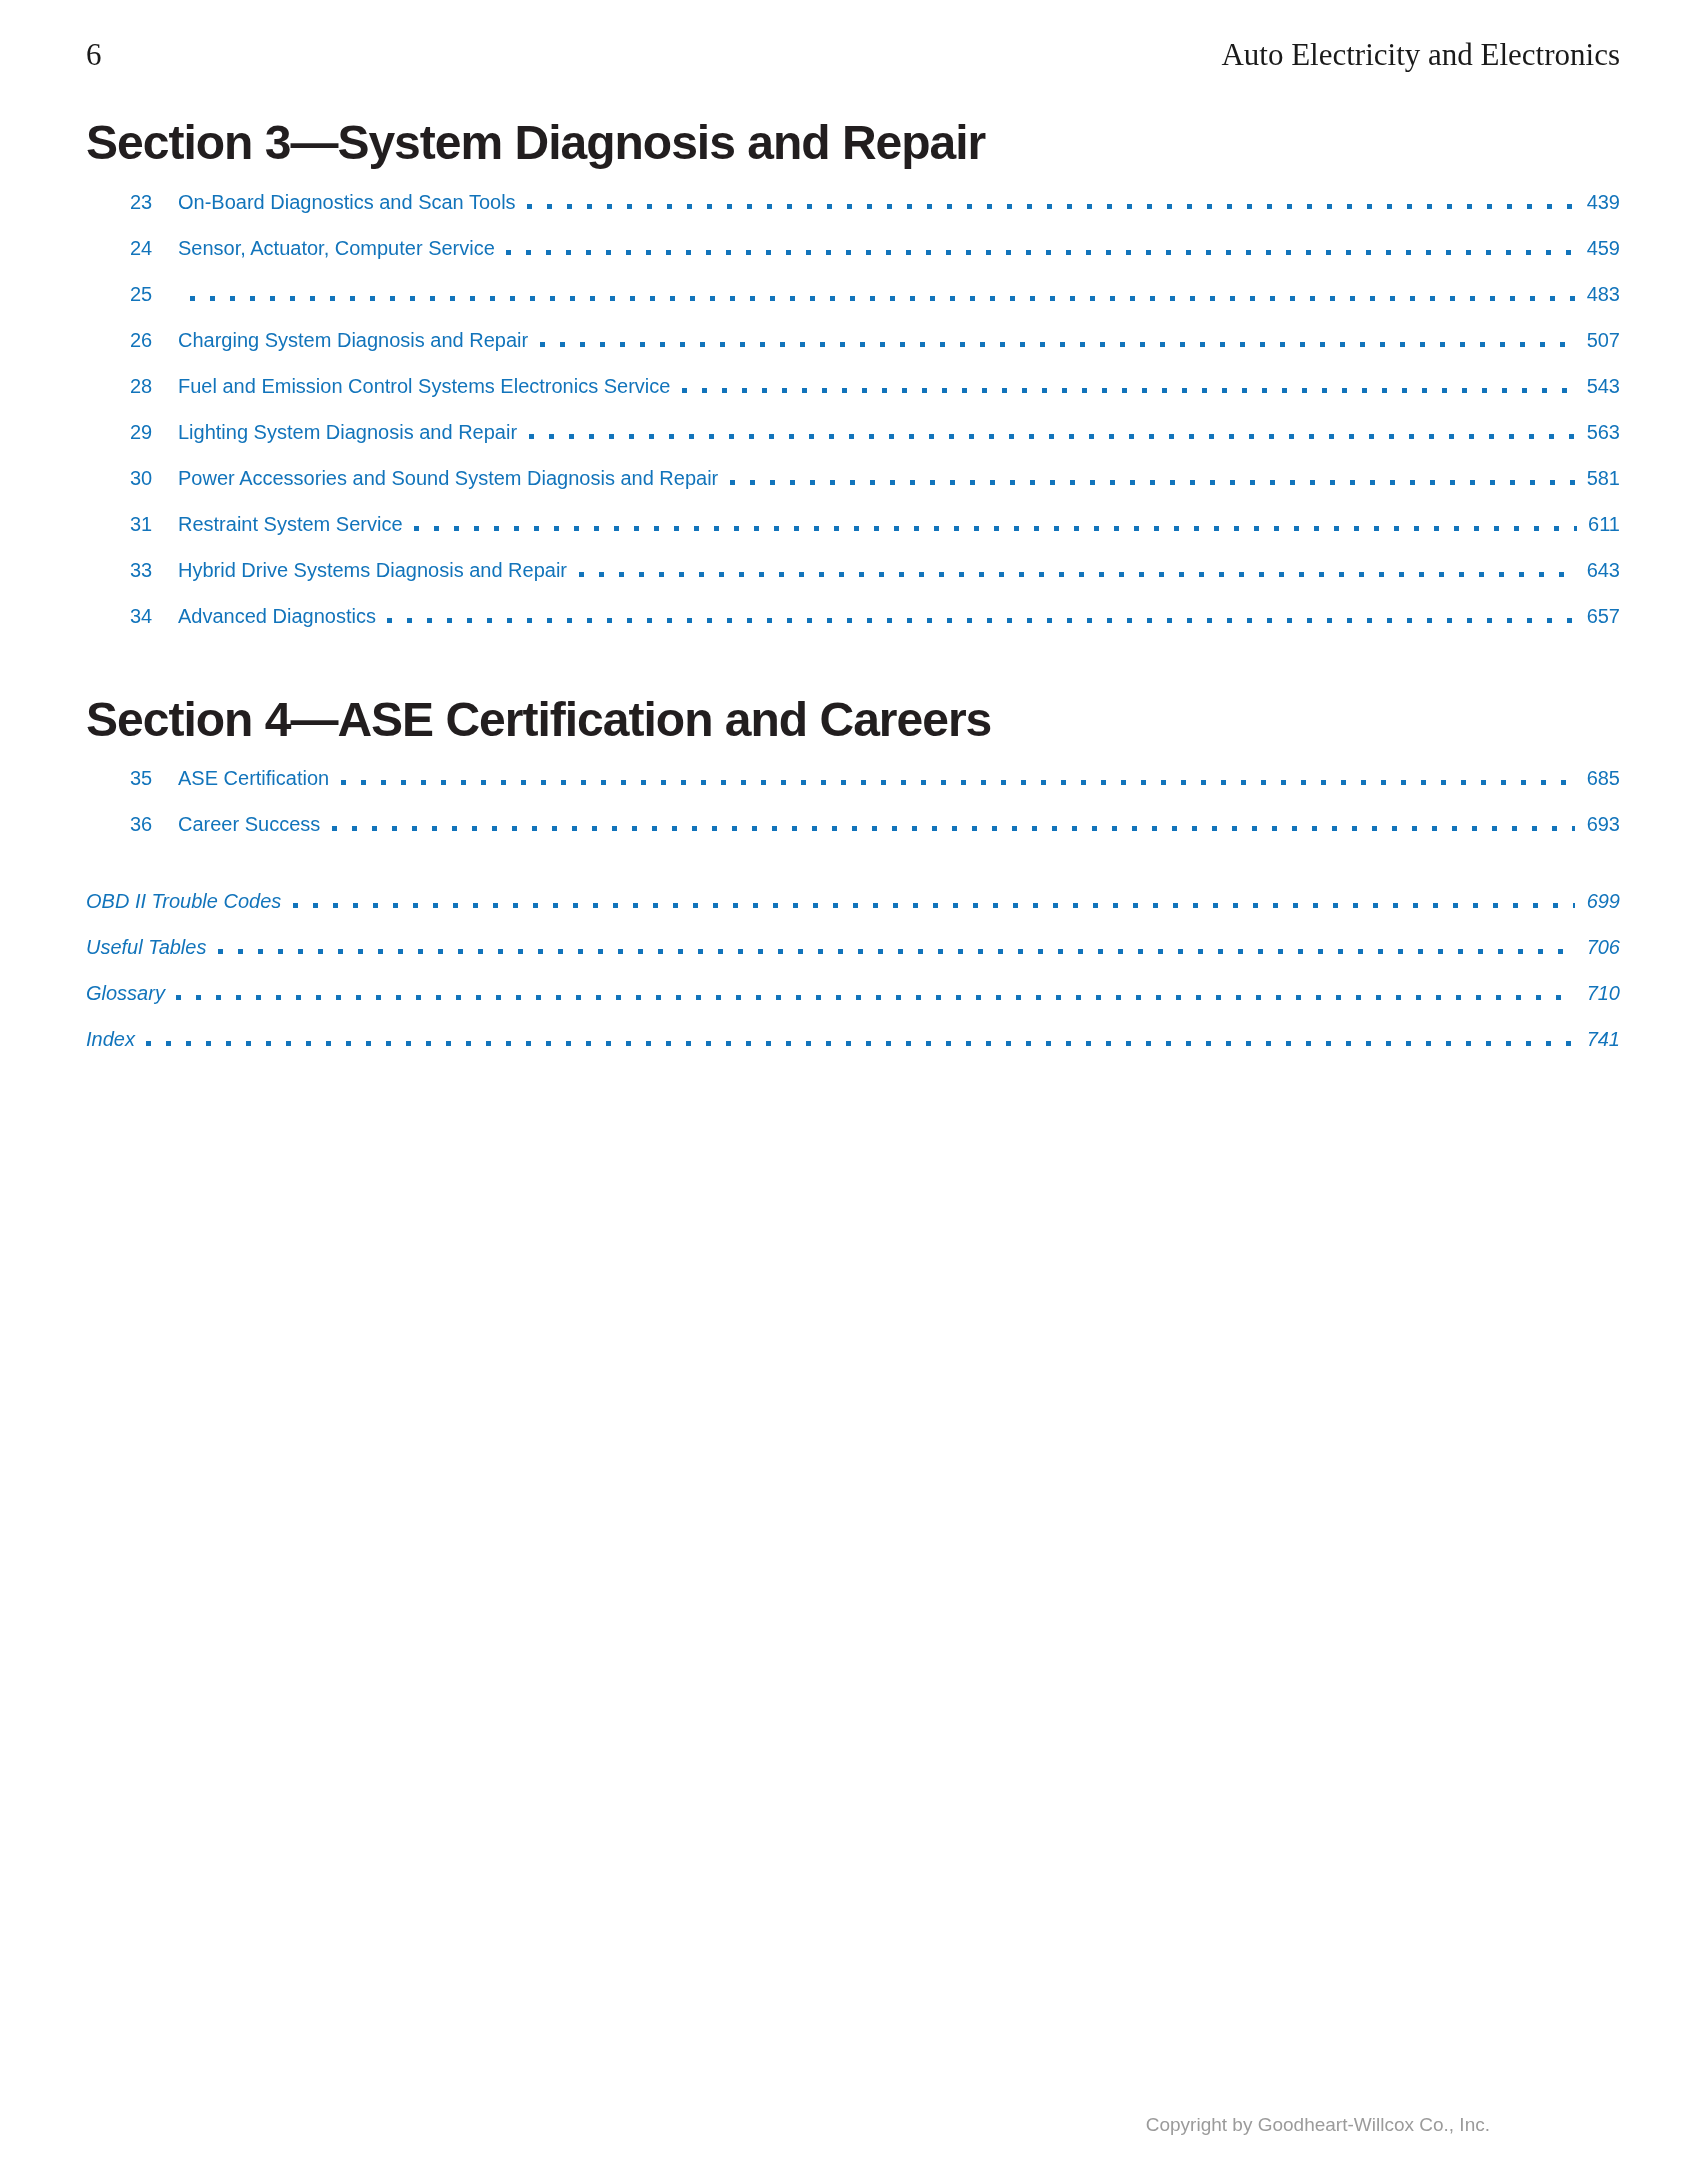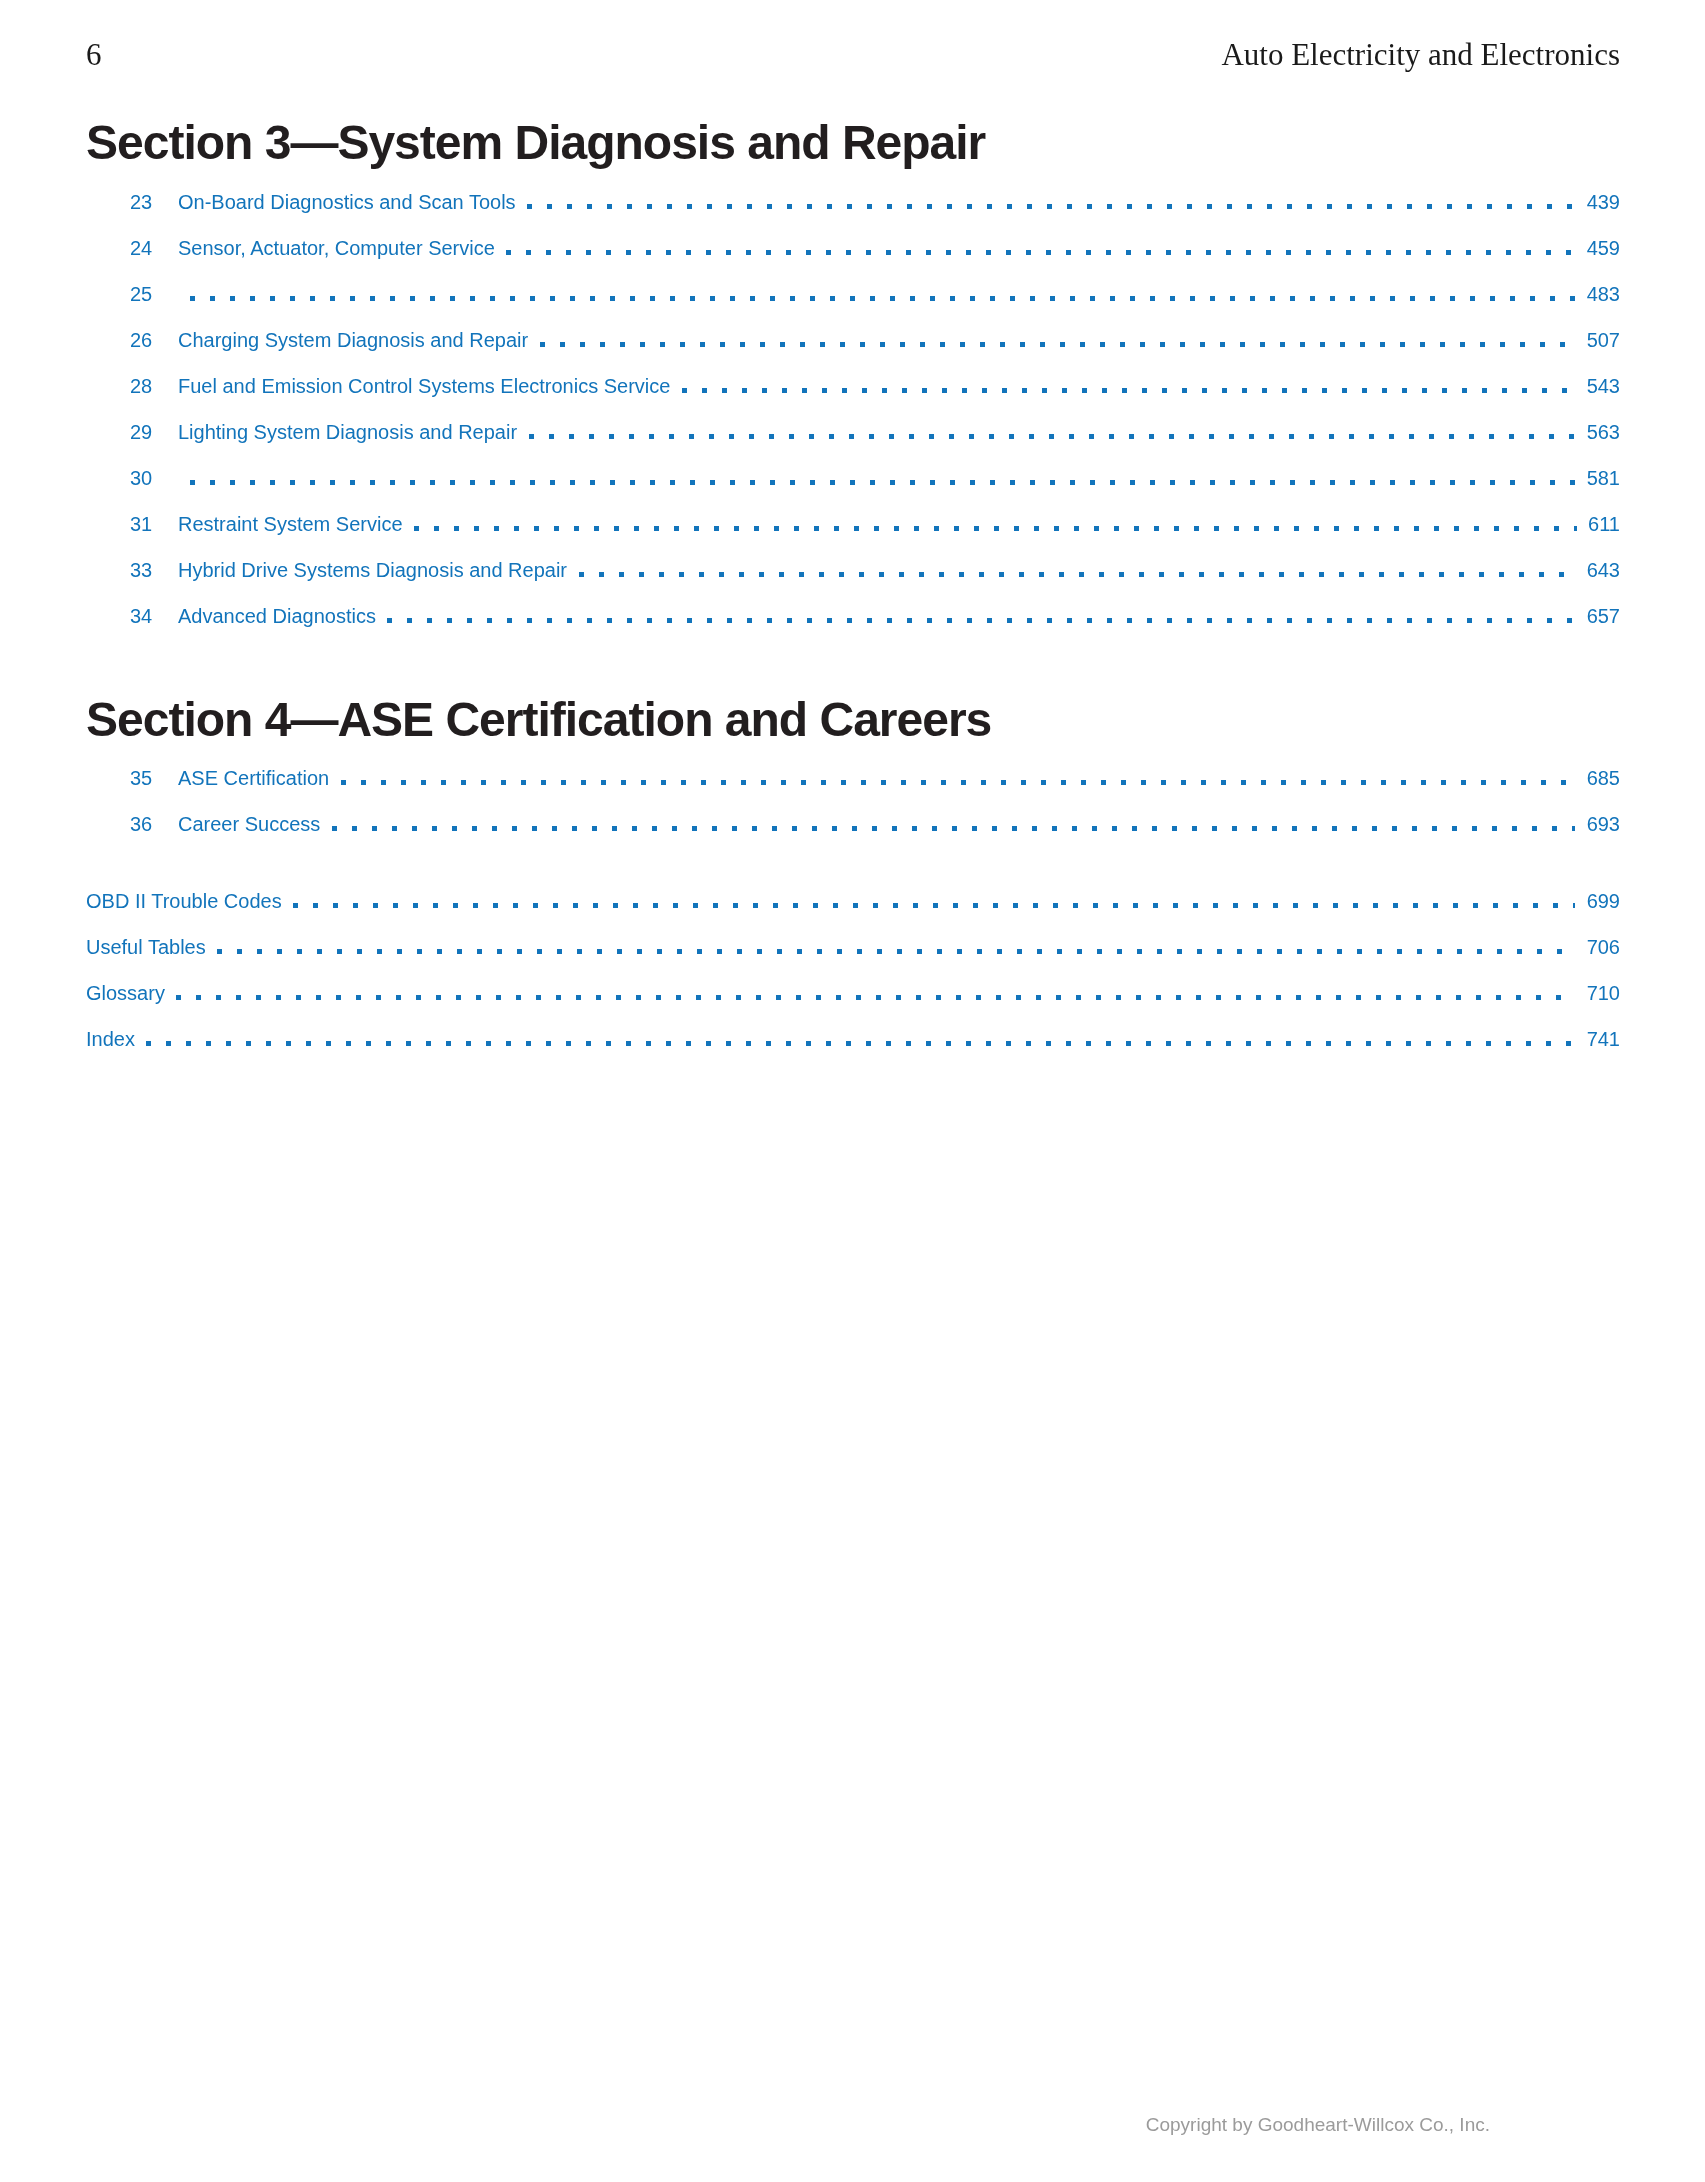--- a/index.html
+++ b/index.html
@@ -56,21 +56,21 @@
   .toc-row .leader {
     flex: 1 1 23px;
     min-width: 23px;
     height: 4.8px;
     margin: 0 11.5px;
     align-self: auto;
     background: repeating-linear-gradient(90deg, var(--accent, #1274bb) 0 4.8px, transparent 4.8px 20px);
   }
   .toc-row .pg { flex: 0 0 auto; }
   
-  .back-matter { margin-top: 31px; }
+  .back-matter { margin-top: 31px; font-style: italic; }
   .back-matter .toc-row .title { margin-left: 0; }
   
   .page-footer {
     position: absolute;
     top: 2114px;
     right: 215px;
     font-size: 19px;
     color: var(--footer_gray, #9b9b9b);
     font-family: "Liberation Sans", sans-serif;
   }
@@ -126,20 +126,21 @@
 
   <div class="toc-row">
     <span class="num">29</span>
     <span class="title">Lighting System Diagnosis and Repair</span>
     <span class="leader"></span>
     <span class="pg">563</span>
   </div>
 
   <div class="toc-row">
     <span class="num">30</span>
+    <span class="title">Power Accessories and Sound System Diagnosis and Repair</span>
     <span class="leader"></span>
     <span class="pg">581</span>
   </div>
 
   <div class="toc-row">
     <span class="num">31</span>
     <span class="title">Restraint System Service</span>
     <span class="leader"></span>
     <span class="pg">611</span>
   </div>

